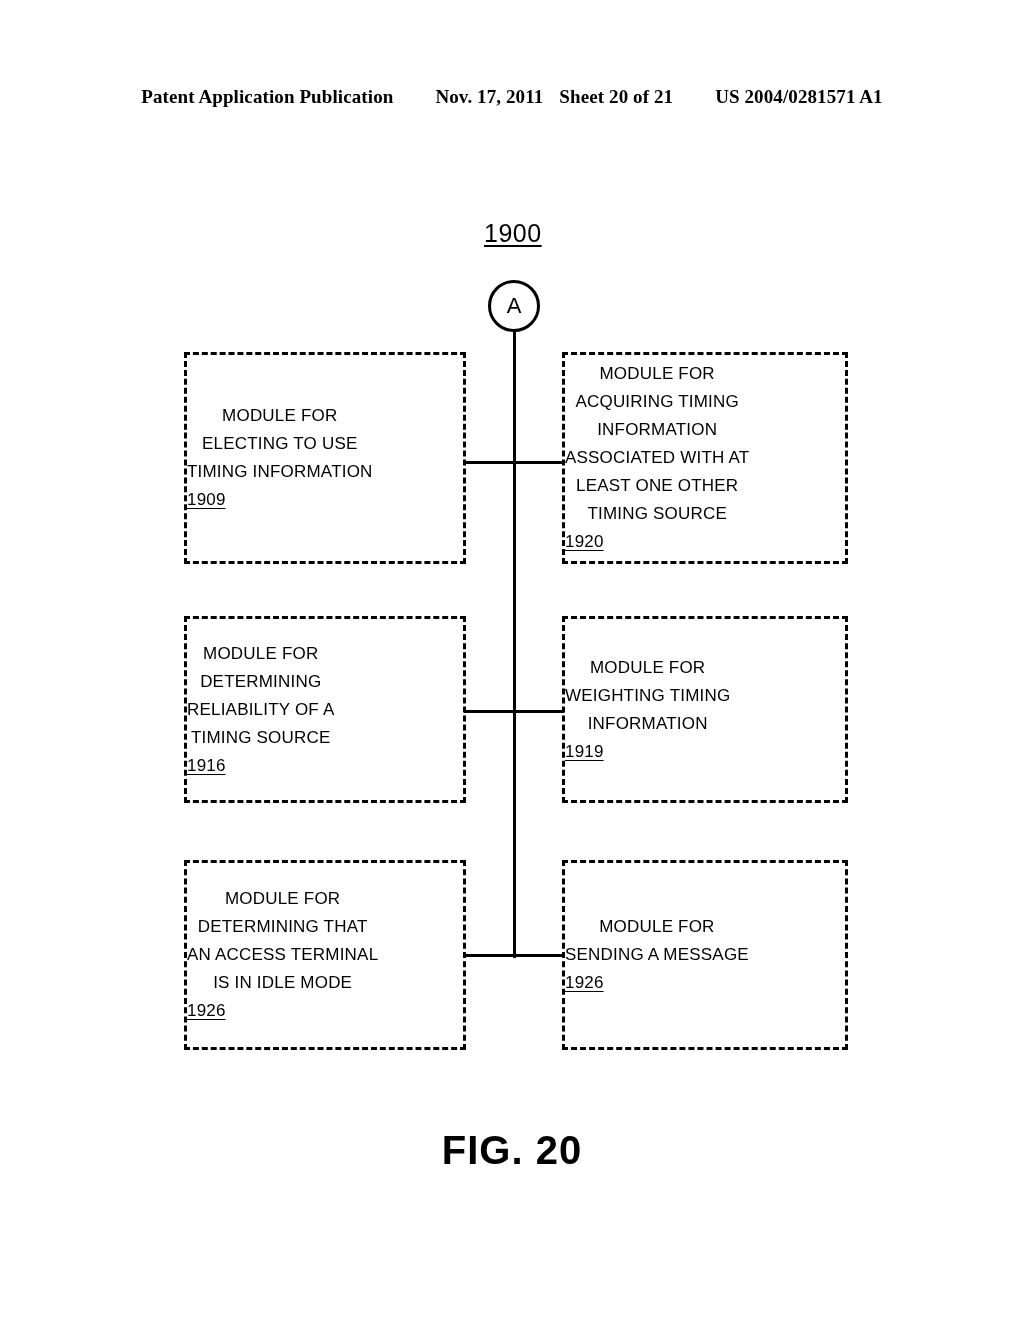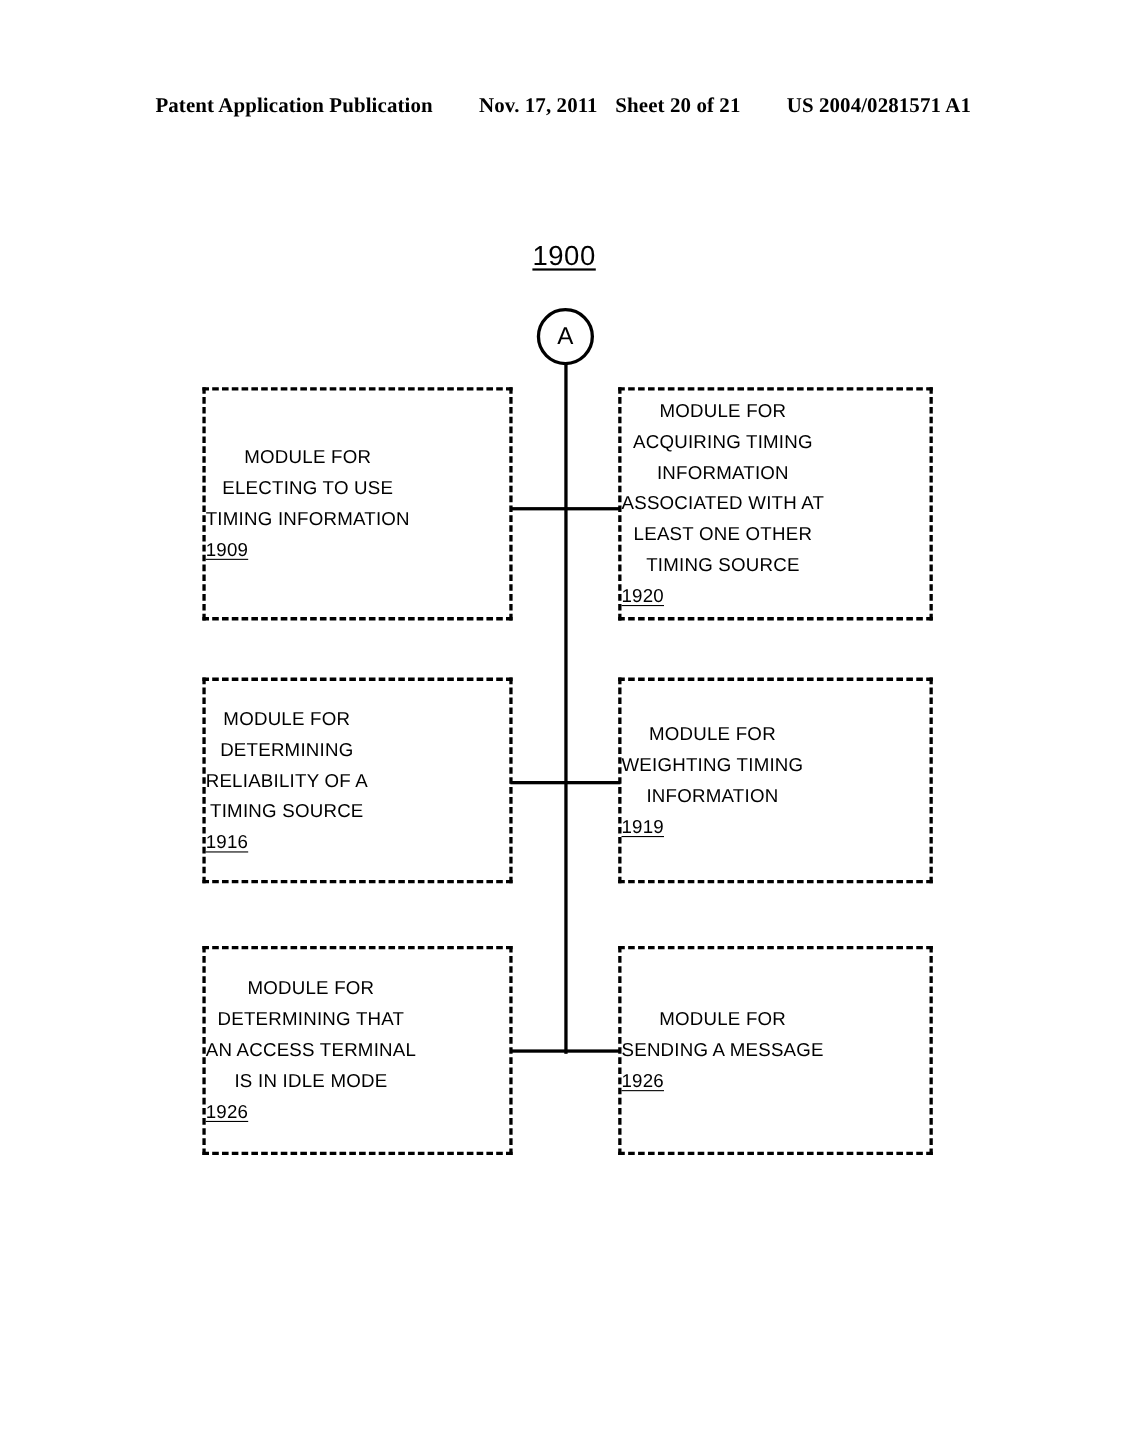--- a/index.html
+++ b/index.html
@@ -204,14 +204,15 @@
 IS IN IDLE MODE</div>
     <div class="box-ref">1926</div>
   </div>
 
   <div class="module-box box-1928">
     <div class="box-text">MODULE FOR
 SENDING A MESSAGE</div>
     <div class="box-ref">1926</div>
   </div>
 
+  <div class="fig-caption">FIG. 20</div>
 
 </div>
 
 </body></html>

